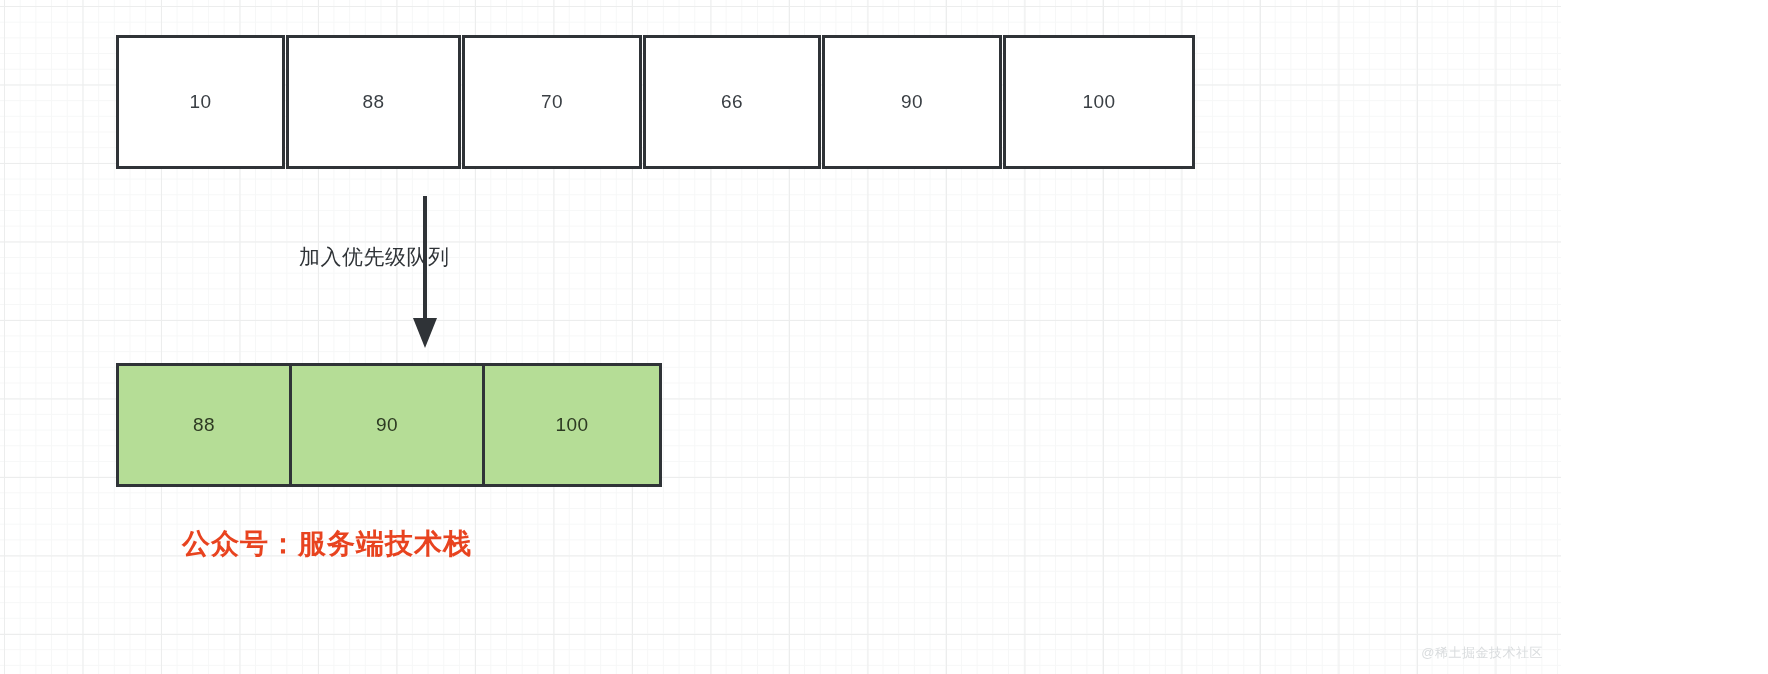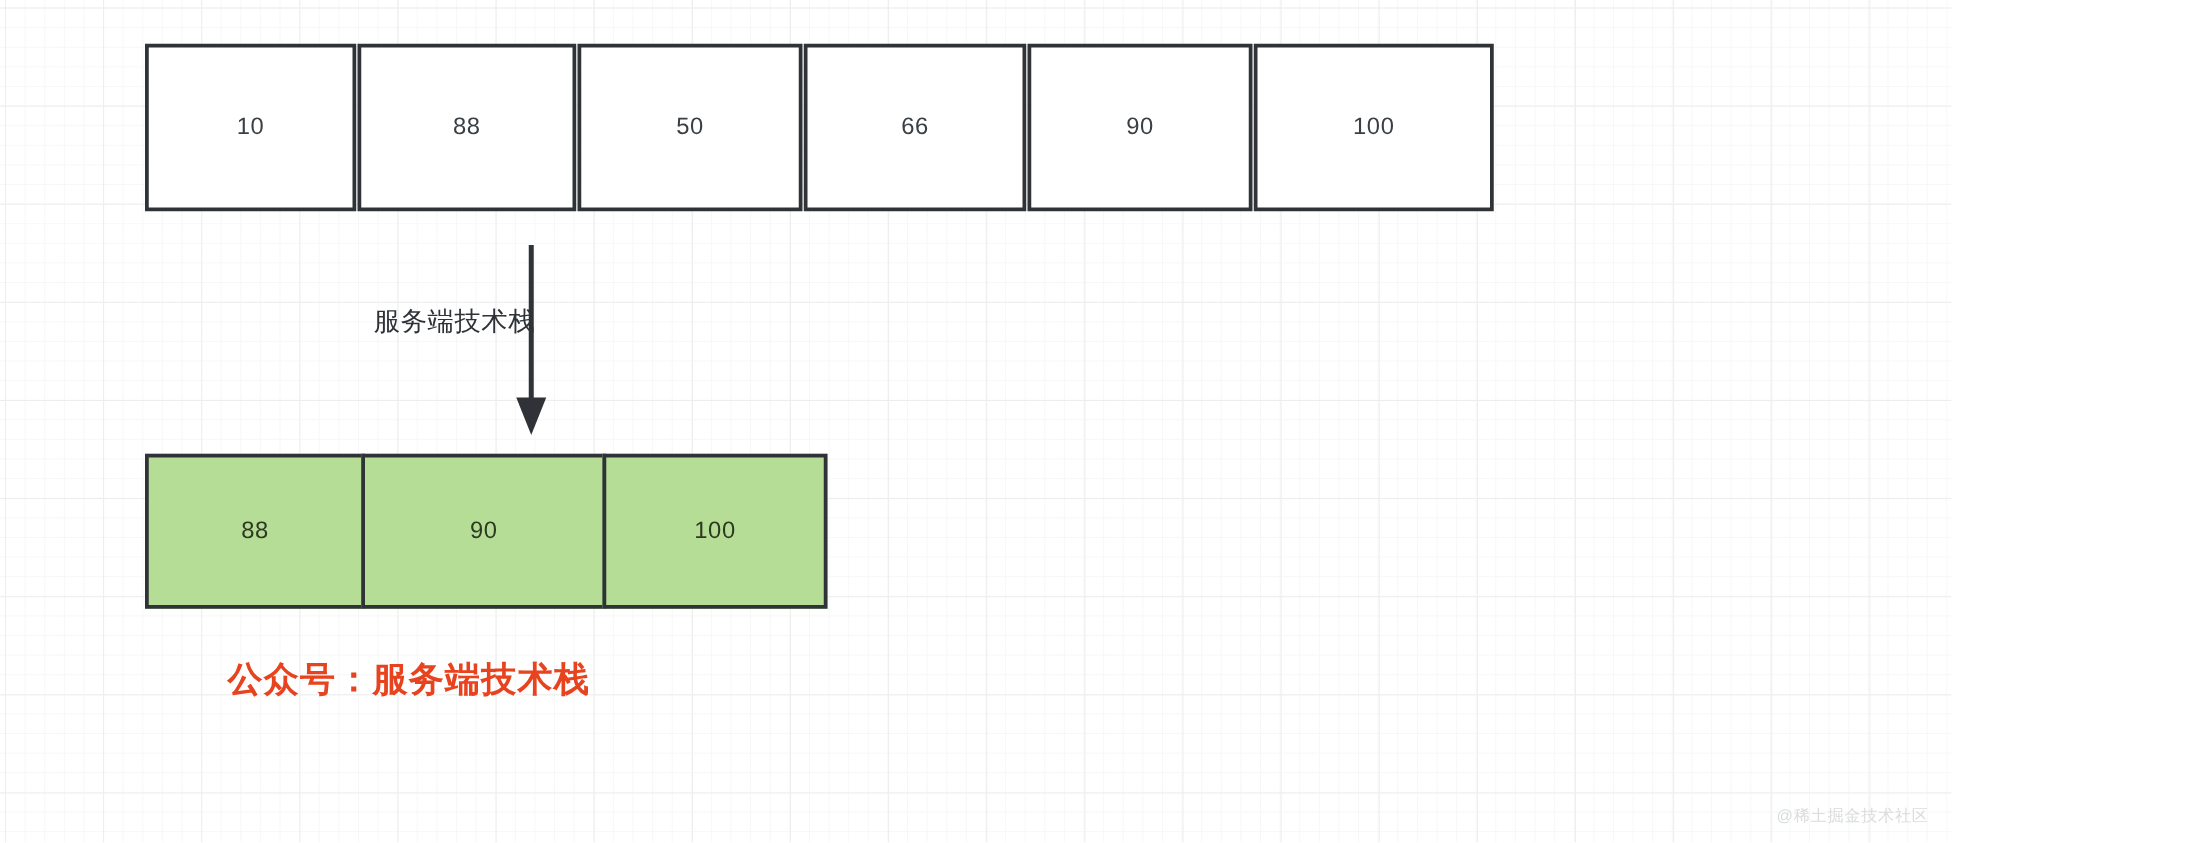--- a/index.html
+++ b/index.html
@@ -99,34 +99,34 @@
   }
 </style>
 </head>
 <body>
 
 <div id="canvas">
 
   <div class="array-row" id="input-array" style="left:116px; top:35px; height:134px;">
       <div class="cell input-cell" style="width: 169px;">10</div>
       <div class="cell input-cell" style="width: 175px;">88</div>
-      <div class="cell input-cell" style="width: 180px;">50</div>
+      <div class="cell input-cell" style="width: 180px;">70</div>
       <div class="cell input-cell" style="width: 178px;">66</div>
       <div class="cell input-cell" style="width: 180px;">90</div>
       <div class="cell input-cell" style="width: 192px;">100</div>
     </div>
 
   <div id="flow-arrow">
     <svg width="50" height="156" viewBox="0 0 50 156" xmlns="http://www.w3.org/2000/svg">
       <line x1="25" y1="0" x2="25" y2="134" stroke="#2f3337" stroke-width="4"></line>
       <polygon points="25,152 13,122 37,122" fill="#2f3337"></polygon>
     </svg>
   </div>
 
-  <div id="arrow-label">服务端技术栈</div>
+  <div id="arrow-label">加入优先级队列</div>
 
   <div class="array-row" id="queue-array" style="left:116px; top:363px; height:124px;">
       <div class="cell queue-cell" style="width: 176px;">88</div>
       <div class="cell queue-cell" style="width: 196px;">90</div>
       <div class="cell queue-cell" style="width: 180px;">100</div>
     </div>
 
   <div id="promo-text">公众号：服务端技术栈</div>
 
   <div id="watermark">@稀土掘金技术社区</div>

